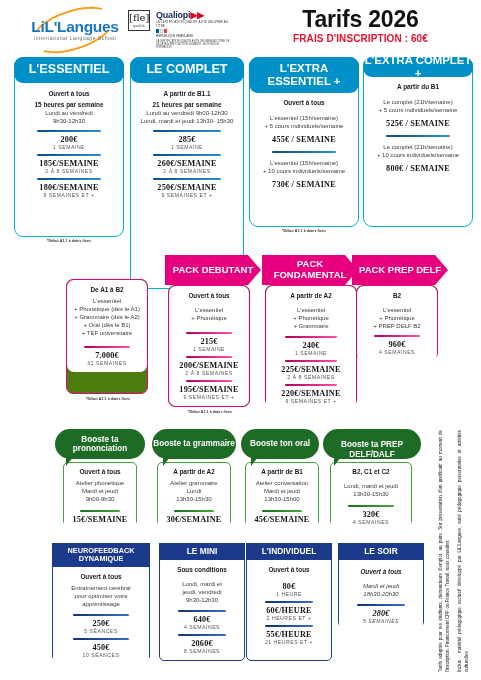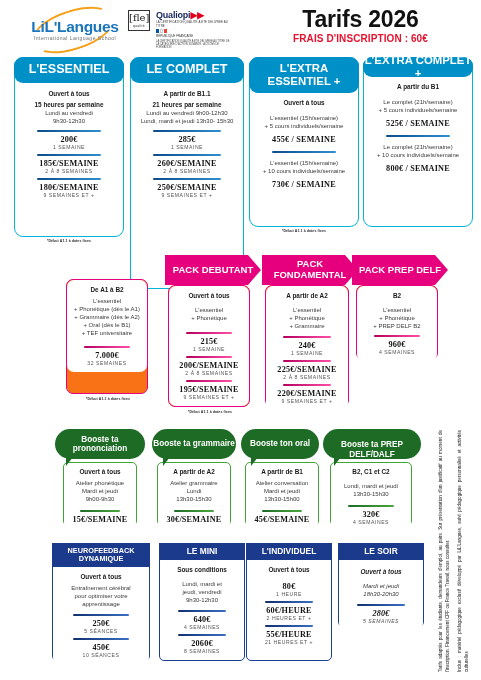--- a/index.html
+++ b/index.html
@@ -71,21 +71,21 @@
   
   .blue-card { border: 1.6px solid #00B5D8; border-radius: 9px; }
   .blue-head {
     background: #0090C8; color: #fff; border-radius: 9px;
     font-weight: bold; text-align: center; display: flex;
     align-items: center; justify-content: center; line-height: 1.1;
   }
   .blue-card .rule { background: linear-gradient(90deg,#0b4c8c,#2f8fd0); }
 
   
-  .pink-card { border: 1.4px solid #E6007E; border-radius: 7px; background: #f97316; }
+  .pink-card { border: 1.4px solid #E6007E; border-radius: 7px; background: #4d7c0f; }
   .pink-head {
     position: absolute; background: #E6007E; color: #fff;
     font-weight: bold; text-align: center; display: flex;
     align-items: center; justify-content: center; line-height: 1.15;
     clip-path: polygon(0 0, calc(100% - 13px) 0, 100% 50%, calc(100% - 13px) 100%, 0 100%);
   }
   .pink-card .rule { background: linear-gradient(90deg,#b3005f,#ff4fa8); }
 
   
   .green-card { border: 1.5px solid #3FA535; border-radius: 5px; background: #fff; }
@@ -254,21 +254,21 @@
       <div class="rule"></div>
       <div class="price">195€/SEMAINE</div>
       <div class="unit">9 SEMAINES ET +</div>
     </div>
   </div>
   <div style="position:absolute;left:162px;top:410px;width:96px;" class="footnote">*Début A1.1 à dates fixes</div>
 
   <div class="pink-head" style="left:262px; top:255px; width:96px; height:30px; font-size:9.5px; flex-direction:column;">
     <span>PACK FONDAMENTAL</span>
   </div>
-  <div class="card pink-card" style="left:265px; top:285px; width:84px; height:122px;">
+  <div class="card pink-card" style="left:265px; top:285px; width:92px; height:122px;">
     <div class="card-body" style="padding-top:6px;">
       <div class="cond">A partir de A2</div>
       <div class="desc" style="margin-top:3px;">L'essentiel</div>
       <div class="desc">+ Phonétique</div>
       <div class="desc">+ Grammaire</div>
       <div class="rule" style="margin-top:6px;"></div>
       <div class="price">240€</div>
       <div class="unit">1 SEMAINE</div>
       <div class="rule"></div>
       <div class="price">225€/SEMAINE</div>

